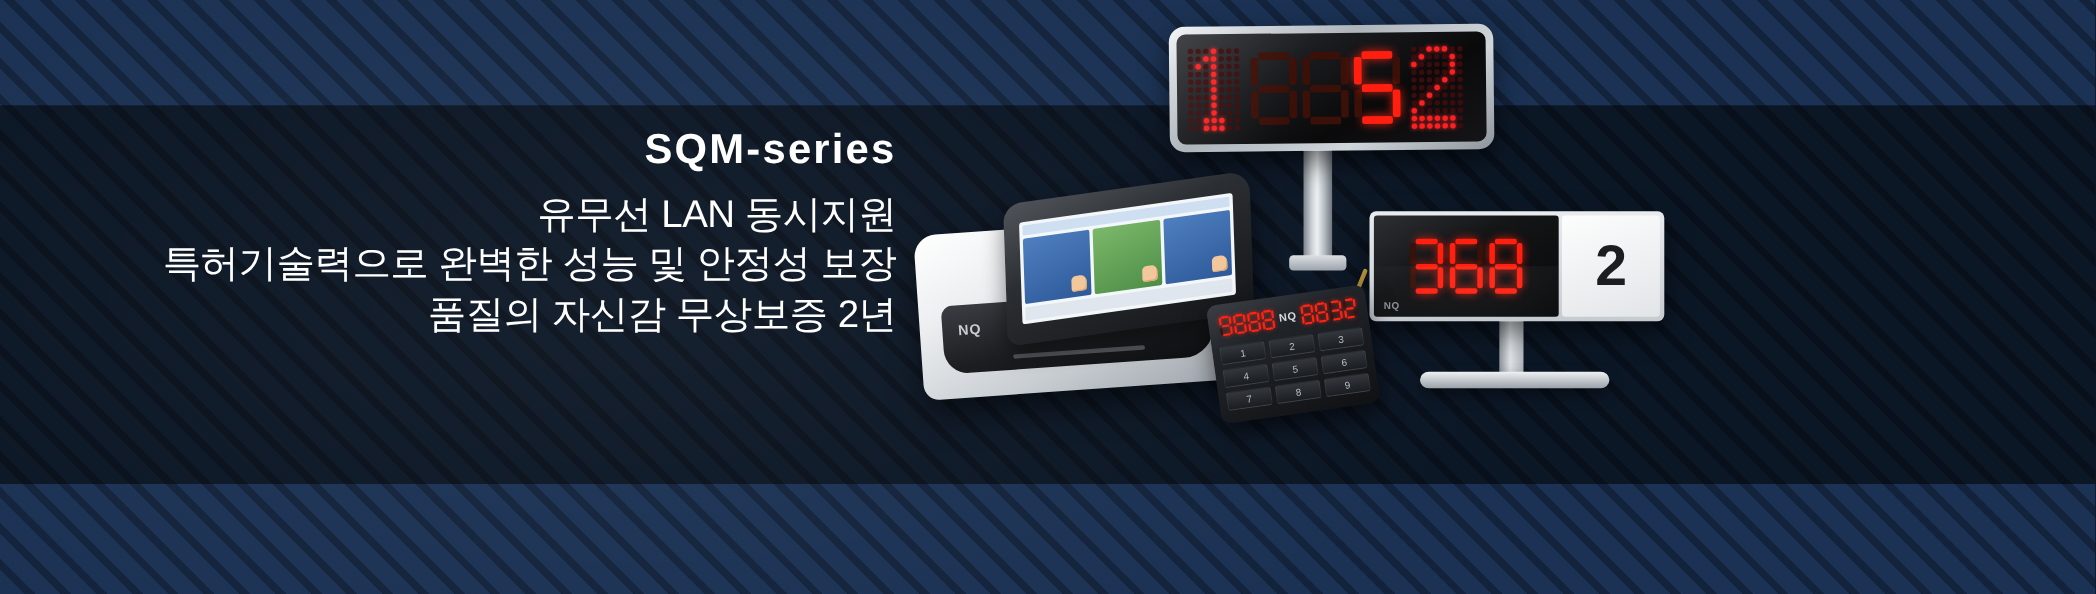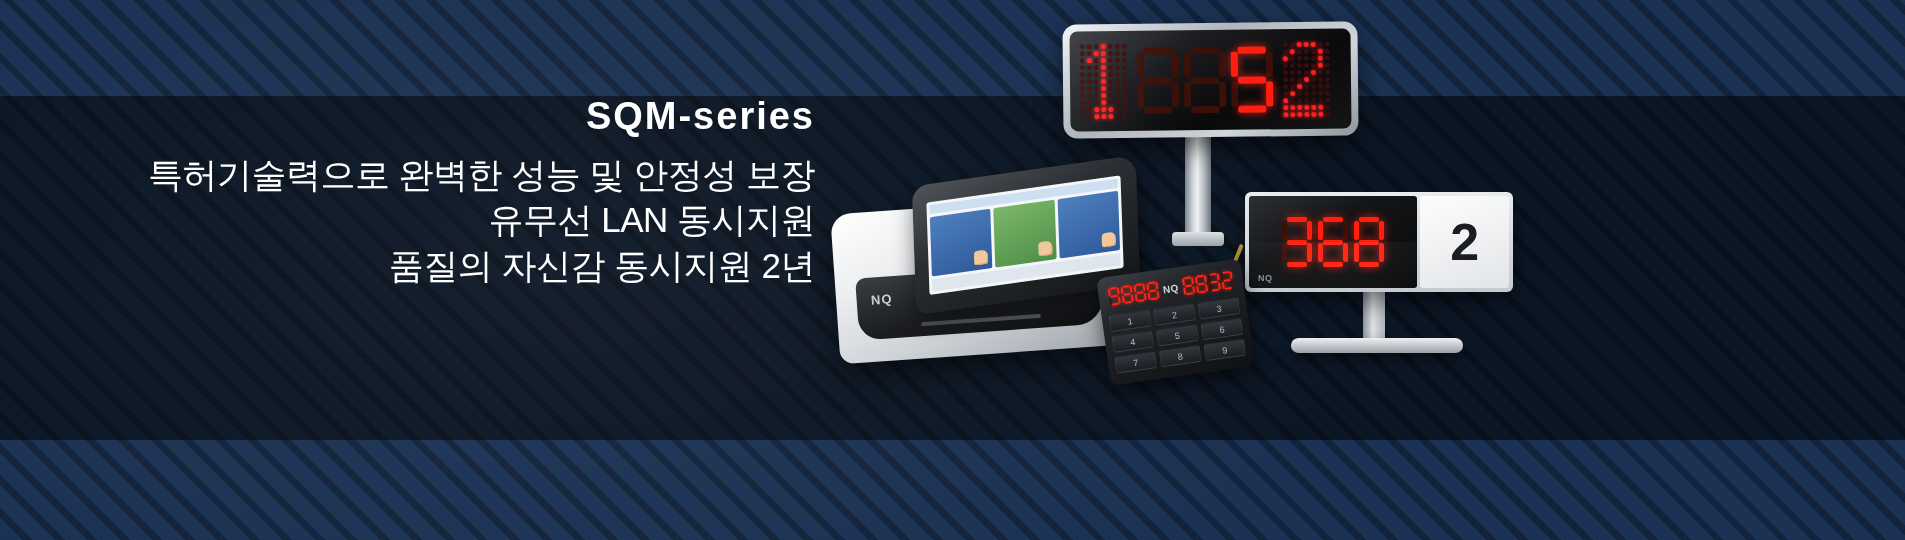--- a/index.html
+++ b/index.html
@@ -39,21 +39,21 @@
   }
   .vign {
     position:absolute; inset:0;
     background:radial-gradient(ellipse 70% 120% at 30% 50%,
                rgba(255,255,255,0.045) 0%, rgba(0,0,0,0) 62%);
     pointer-events:none;
   }
 
   
   .copy {
-    position:absolute; right:1090px; top:84px;
+    position:absolute; right:1090px; top:104px;
     width:700px; text-align:right;
     z-index:12;
   }
   .eyebrow {
     color:#ffffff; font-size:38px; font-weight:700;
     letter-spacing:2px; line-height:1.1;
     margin-top:12px;
   }
   .headline {
     color:#f7b719; font-size:54px; font-weight:700;
@@ -281,23 +281,23 @@
 
   <div class="bg-band band-top"></div>
   <div class="bg-band band-mid"></div>
   <div class="bg-band band-bottom"></div>
   <div class="stripes"></div>
   <div class="vign"></div>
 
   <div class="copy">
     <div class="eyebrow">SQM-series</div>
     <div class="sublines">
+      <div class="subline">유무선 LAN 동시지원</div>
       <div class="subline">특허기술력으로 완벽한 성능 및 안정성 보장</div>
-      <div class="subline">유무선 LAN 동시지원</div>
-      <div class="subline">품질의 자신감 동시지원 2년</div>
+      <div class="subline">품질의 자신감 무상보증 2년</div>
     </div>
   </div>
 
   <div class="products">
 
     <div class="pole"></div>
     <div class="pole-foot"></div>
 
     <div class="led-sign">
       <div class="led-screen">

